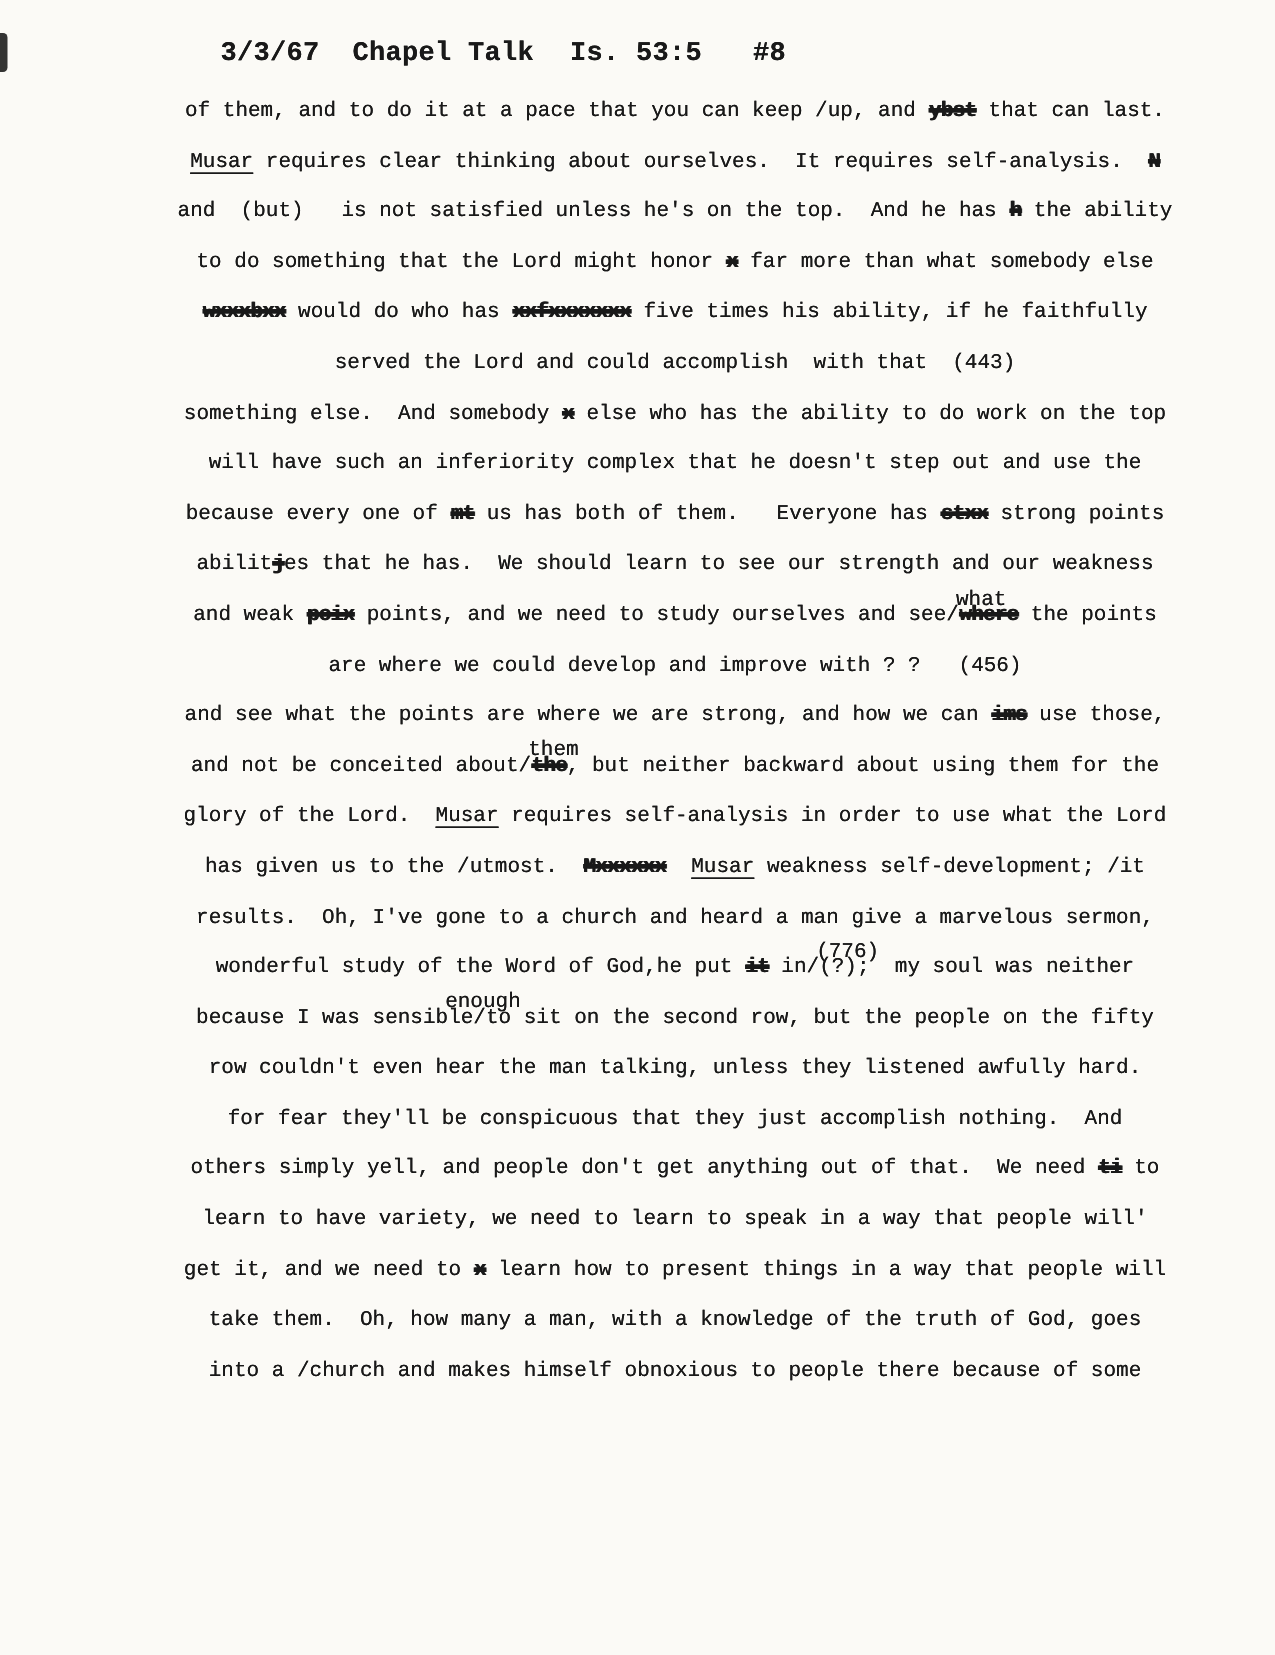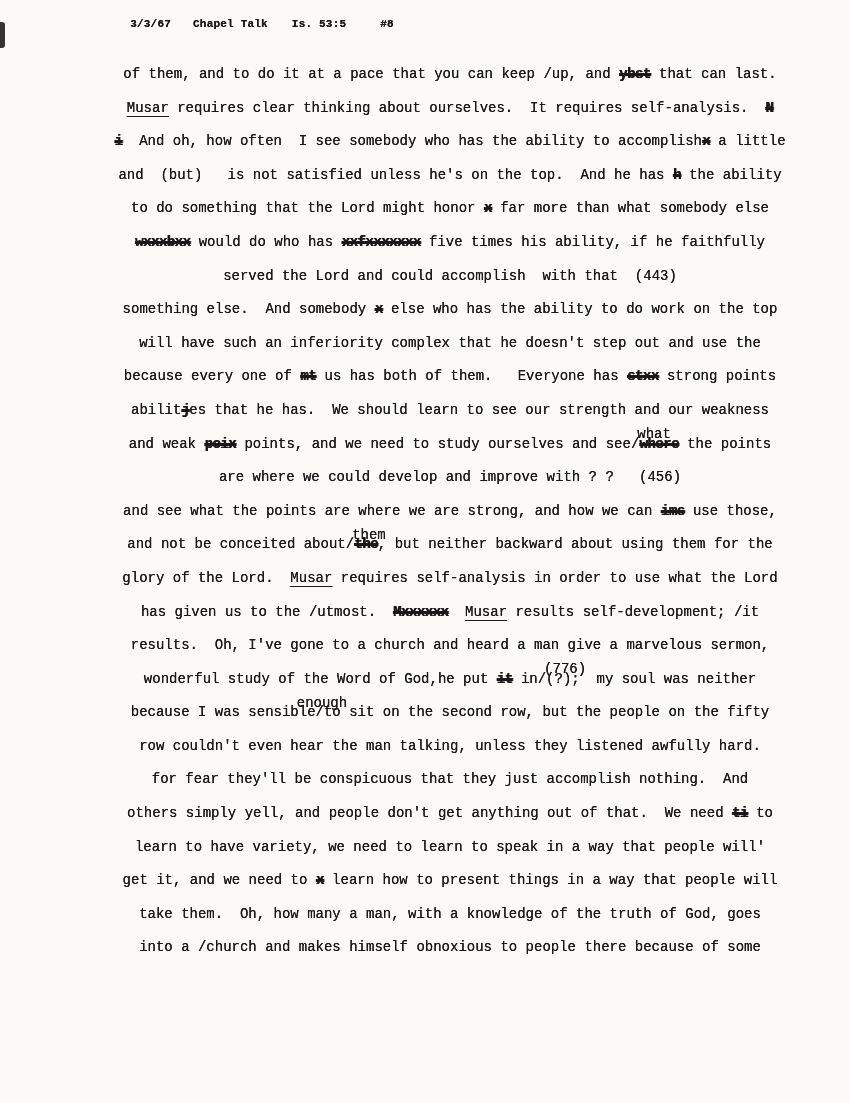--- a/index.html
+++ b/index.html
@@ -7,21 +7,21 @@
     position:relative;
     width:850px;height:1103px;
     background:#fbfaf6;
     overflow:hidden;
     font-family:"Liberation Mono","DejaVu Sans Mono",monospace;
     color:#191919;
   }
   .scan-edge{position:absolute;left:0;top:22px;width:5px;height:26px;background:#111;border-radius:0 3px 3px 0;opacity:.85;}
   .header{
     position:absolute;top:6px;left:103px;
-    font-size:11px;font-weight:600;letter-spacing:.2px;
+    font-size:18px;font-weight:600;letter-spacing:.2px;
     white-space:pre;
     text-shadow:0 0 .4px currentColor;
   }
   .header span{display:inline-block;}
   .h-date{margin-right:22px;}
   .h-title{margin-right:24px;}
   .h-scripture{margin-right:34px;}
   .doc-body{
     position:absolute;top:58px;left:100px;right:50px;
     font-size:14px;
@@ -57,35 +57,34 @@
 <body>
 
 <div class="page">
   <div class="scan-edge"></div>
   <div class="header">
     <span class="h-date">3/3/67</span><span class="h-title">Chapel Talk</span><span class="h-scripture">Is. 53:5</span><span class="h-number">#8</span>
   </div>
   <div class="doc-body">
       <div class="line"><span class="pln">of them, and to do it at a pace that you can keep /up, and </span><span class="xout">ybst</span><span class="pln"> that can last.</span></div>
       <div class="line"><span class="und">Musar</span><span class="pln"> requires clear thinking about ourselves.  It requires self-analysis.  </span><span class="xout">N</span></div>
-      <div class="line"><span class="xout">i</span><span class="pln">  And oh, how often  I see somebody who has the ability to accomplish</span><span class="xout">x</span><span class="pln"> a little</span></div>
       <div class="line"><span class="pln">and  (but)   is not satisfied unless he's on the top.  And he has </span><span class="xout">h</span><span class="pln"> the ability</span></div>
       <div class="line"><span class="pln">to do something that the Lord might honor </span><span class="xout">x</span><span class="pln"> far more than what somebody else</span></div>
       <div class="line"><span class="xout">wxxxbxx</span><span class="pln"> would do who has </span><span class="xout">xxfxxxxxxx</span><span class="pln"> five times his ability, if he faithfully</span></div>
       <div class="line"><span class="pln">served the Lord and could accomplish  with that  (443)</span></div>
       <div class="line"><span class="pln">something else.  And somebody </span><span class="xout">x</span><span class="pln"> else who has the ability to do work on the top</span></div>
       <div class="line"><span class="pln">will have such an inferiority complex that he doesn't step out and use the</span></div>
       <div class="line"><span class="pln">because every one of </span><span class="xout">mt</span><span class="pln"> us has both of them.   Everyone has </span><span class="xout">stxx</span><span class="pln"> strong points</span></div>
       <div class="line"><span class="pln">abilit</span><span class="xout">j</span><span class="pln">es that he has.  We should learn to see our strength and our weakness</span></div>
       <div class="line"><span class="pln">and weak </span><span class="xout">poix</span><span class="pln"> points, and we need to study ourselves and see/</span><span class="ins"><span>what</span></span><span class="xout">where</span><span class="pln"> the points</span></div>
       <div class="line"><span class="pln">are where we could develop and improve with ? ?   (456)</span></div>
       <div class="line"><span class="pln">and see what the points are where we are strong, and how we can </span><span class="xout">ims</span><span class="pln"> use those,</span></div>
       <div class="line"><span class="pln">and not be conceited about/</span><span class="ins"><span>them</span></span><span class="xout">the</span><span class="pln">, but neither backward about using them for the</span></div>
       <div class="line"><span class="pln">glory of the Lord.  </span><span class="und">Musar</span><span class="pln"> requires self-analysis in order to use what the Lord</span></div>
-      <div class="line"><span class="pln">has given us to the /utmost.  </span><span class="xout">Mxxxxxx</span><span class="pln">  </span><span class="und">Musar</span><span class="pln"> results self-development; /it</span></div>
+      <div class="line"><span class="pln">has given us to the /utmost.  </span><span class="xout">Mxxxxxx</span><span class="pln">  </span><span class="und">Musar</span><span class="pln"> weakness self-development; /it</span></div>
       <div class="line"><span class="pln">results.  Oh, I've gone to a church and heard a man give a marvelous sermon,</span></div>
       <div class="line"><span class="pln">wonderful study of the Word of God,he put </span><span class="xout">it</span><span class="pln"> in/</span><span class="ins"><span>(776)</span></span><span class="pln">(?);  my soul was neither</span></div>
       <div class="line"><span class="pln">because I was sensib</span><span class="ins"><span>enough</span></span><span class="pln">le/to sit on the second row, but the people on the fifty</span></div>
       <div class="line"><span class="pln">row couldn't even hear the man talking, unless they listened awfully hard.</span></div>
       <div class="line"><span class="pln">for fear they'll be conspicuous that they just accomplish nothing.  And</span></div>
       <div class="line"><span class="pln">others simply yell, and people don't get anything out of that.  We need </span><span class="xout">ti</span><span class="pln"> to</span></div>
       <div class="line"><span class="pln">learn to have variety, we need to learn to speak in a way that people will'</span></div>
       <div class="line"><span class="pln">get it, and we need to </span><span class="xout">x</span><span class="pln"> learn how to present things in a way that people will</span></div>
       <div class="line"><span class="pln">take them.  Oh, how many a man, with a knowledge of the truth of God, goes</span></div>
       <div class="line"><span class="pln">into a /church and makes himself obnoxious to people there because of some</span></div>

